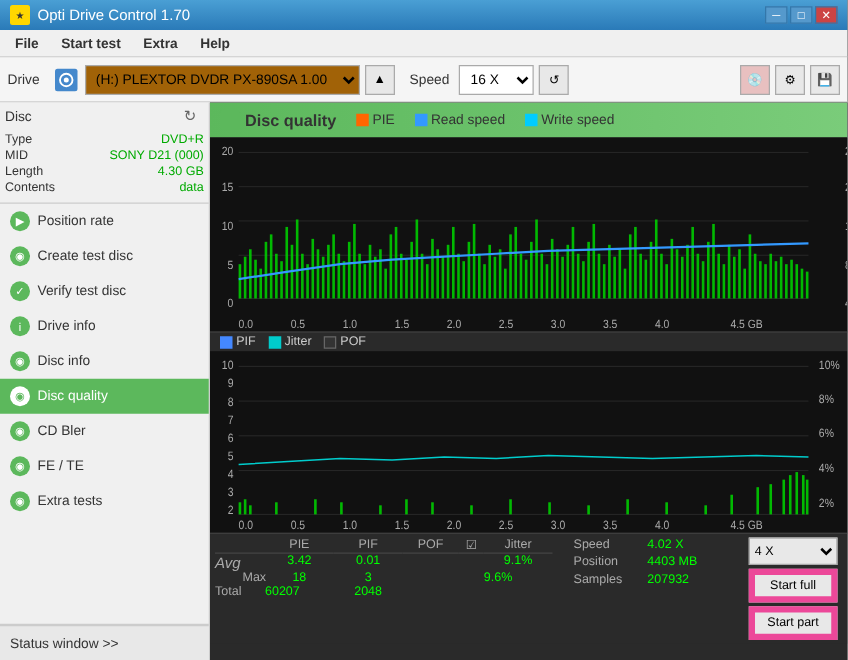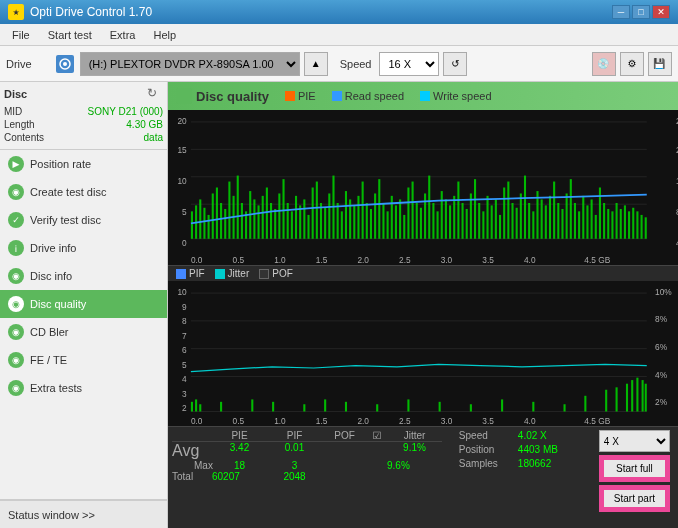--- a/index.html
+++ b/index.html
@@ -8,39 +8,39 @@
     
     .title-bar { background: linear-gradient(to bottom, #4a9fd4, #2a7ab8); height: 24px; display: flex; align-items: center; justify-content: space-between; padding: 0 8px; color: white; font-size: 12px; }
     .title-bar-left { display: flex; align-items: center; gap: 6px; }
     .title-bar-icon { width: 16px; height: 16px; background: #ffd700; border-radius: 2px; display: flex; align-items: center; justify-content: center; font-size: 8px; color: #333; }
     .title-bar-controls { display: flex; gap: 2px; }
     .title-btn { width: 18px; height: 14px; background: #5599cc; border: 1px solid #3377aa; color: white; font-size: 9px; cursor: pointer; display: flex; align-items: center; justify-content: center; }
     .title-btn.close { background: #cc4444; }
     
     
     .menu-bar { background: #f0f0f0; height: 22px; display: flex; align-items: center; padding: 0 4px; border-bottom: 1px solid #ccc; gap: 2px; }
-    .menu-item { padding: 2px 8px; cursor: pointer; font-size: 11px; color: #333; }
+    .menu-item { padding: 2px 8px; cursor: pointer; font-size: 11px; color: #333; font-weight: bold; }
     
     
     .toolbar { background: #f5f5f5; height: 36px; display: flex; align-items: center; padding: 0 6px; border-bottom: 1px solid #ccc; gap: 4px; }
-    .drive-label { font-size: 11px; color: #333; margin-right: 20px; text-align: center; }
-    .drive-select { height: 24px; border: 1px solid #aaa; background: #a3a3a3; font-size: 11px; padding: 0 4px; min-width: 220px; }
+    .drive-label { font-size: 11px; color: #333; margin-right: 8px; text-align: center; }
+    .drive-select { height: 24px; border: 1px solid #aaa; background: #a16207; font-size: 11px; padding: 0 4px; min-width: 220px; }
     .toolbar-btn { width: 24px; height: 24px; background: #e8e8e8; border: 1px solid #aaa; cursor: pointer; display: flex; align-items: center; justify-content: center; font-size: 10px; }
     .speed-label { font-size: 11px; color: #333; margin-left: 8px; margin-right: 4px; }
     .speed-select { height: 24px; border: 1px solid #aaa; background: white; font-size: 11px; padding: 0 4px; width: 60px; }
     .toolbar-spacer { flex: 1; }
     
     
     .main { display: flex; height: calc(528px - 82px); }
     
     
     .sidebar { width: 168px; background: #f0f0f0; border-right: 1px solid #ccc; display: flex; flex-direction: column; }
     .disc-panel { padding: 4px; border-bottom: 1px solid #ccc; }
     .disc-header { display: flex; align-items: center; justify-content: space-between; margin-bottom: 4px; }
-    .disc-title { font-size: 11px; font-weight: bold; color: #333; }
+    .disc-title { font-size: 11px; font-weight: normal; color: #333; }
     .disc-refresh { width: 16px; height: 16px; cursor: pointer; font-size: 12px; color: #666; }
     .disc-row { display: flex; justify-content: space-between; margin-bottom: 2px; }
     .disc-key { color: #333; font-size: 10px; }
     .disc-val { color: #00aa00; font-size: 10px; }
     .label-row { display: flex; align-items: center; gap: 4px; margin-top: 2px; }
     .label-input { height: 18px; border: 1px solid #aaa; font-size: 10px; width: 80px; padding: 0 2px; }
     
     .sidebar-nav { display: flex; flex-direction: column; }
     .nav-item { display: flex; align-items: center; height: 28px; padding: 0 8px; cursor: pointer; color: #333; font-size: 11px; gap: 6px; }
     .nav-item.active { background: #5cb85c; color: white; }
@@ -115,20 +115,24 @@
 </div>
 
 <div class="main">
 
   <div class="sidebar">
 
     <div class="disc-panel">
       <div class="disc-header">
         <span class="disc-title">Disc</span>
         <span class="disc-refresh">↻</span>
+      </div>
+      <div class="disc-row">
+        <span class="disc-key">Type</span>
+        <span class="disc-val">DVD+R</span>
       </div>
       <div class="disc-row">
         <span class="disc-key">MID</span>
         <span class="disc-val">SONY D21 (000)</span>
       </div>
       <div class="disc-row">
         <span class="disc-key">Length</span>
         <span class="disc-val">4.30 GB</span>
       </div>
       <div class="disc-row">
@@ -442,21 +446,21 @@
 
       <div style="flex:1;">
         <div style="display:grid;grid-template-columns:40px 55px 55px 45px 20px 55px;gap:0;">
           <div style="color:#aaa;font-size:10px;border-bottom:1px solid #444;padding-bottom:2px;"></div>
           <div style="color:#aaa;font-size:10px;text-align:center;border-bottom:1px solid #444;">PIE</div>
           <div style="color:#aaa;font-size:10px;text-align:center;border-bottom:1px solid #444;">PIF</div>
           <div style="color:#aaa;font-size:10px;text-align:center;border-bottom:1px solid #444;">POF</div>
           <div style="color:#aaa;font-size:10px;text-align:center;border-bottom:1px solid #444;">☑</div>
           <div style="color:#aaa;font-size:10px;text-align:center;border-bottom:1px solid #444;">Jitter</div>
 
-          <div style="color:#aaa;font-size:16px;">Avg</div>
+          <div style="color:#aaa;font-size:12px;font-style:italic;">Avg</div>
           <div style="color:#00ff00;font-size:10px;text-align:center;">3.42</div>
           <div style="color:#00ff00;font-size:10px;text-align:center;">0.01</div>
           <div style="color:#00ff00;font-size:10px;text-align:center;"></div>
           <div style="color:#00ff00;font-size:10px;text-align:center;"></div>
           <div style="color:#00ff00;font-size:10px;text-align:center;">9.1%</div>
 
           <div style="color:#aaa;font-size:10px;margin-left:22px;">Max</div>
           <div style="color:#00ff00;font-size:10px;text-align:center;">18</div>
           <div style="color:#00ff00;font-size:10px;text-align:center;">3</div>
           <div style="color:#00ff00;font-size:10px;text-align:center;"></div>
@@ -476,21 +480,21 @@
         <div style="display:flex;align-items:center;gap:4px;">
           <span style="color:#aaa;font-size:10px;width:55px;">Speed</span>
           <span style="color:#00ff00;font-size:10px;">4.02 X</span>
         </div>
         <div style="display:flex;align-items:center;gap:4px;">
           <span style="color:#aaa;font-size:10px;width:55px;">Position</span>
           <span style="color:#00ff00;font-size:10px;">4403 MB</span>
         </div>
         <div style="display:flex;align-items:center;gap:4px;">
           <span style="color:#aaa;font-size:10px;width:55px;">Samples</span>
-          <span style="color:#00ff00;font-size:10px;">180662</span>
+          <span style="color:#00ff00;font-size:10px;">207932</span>
         </div>
       </div>
 
       <div style="display:flex;flex-direction:column;gap:3px;padding:0 4px;">
         <select style="height:22px;font-size:10px;background:#e8e8e8;border:1px solid #aaa;">
           <option value="4 X">4 X</option>
         </select>
         <button class="action-btn">Start full</button>
         <button class="action-btn">Start part</button>
       </div>

